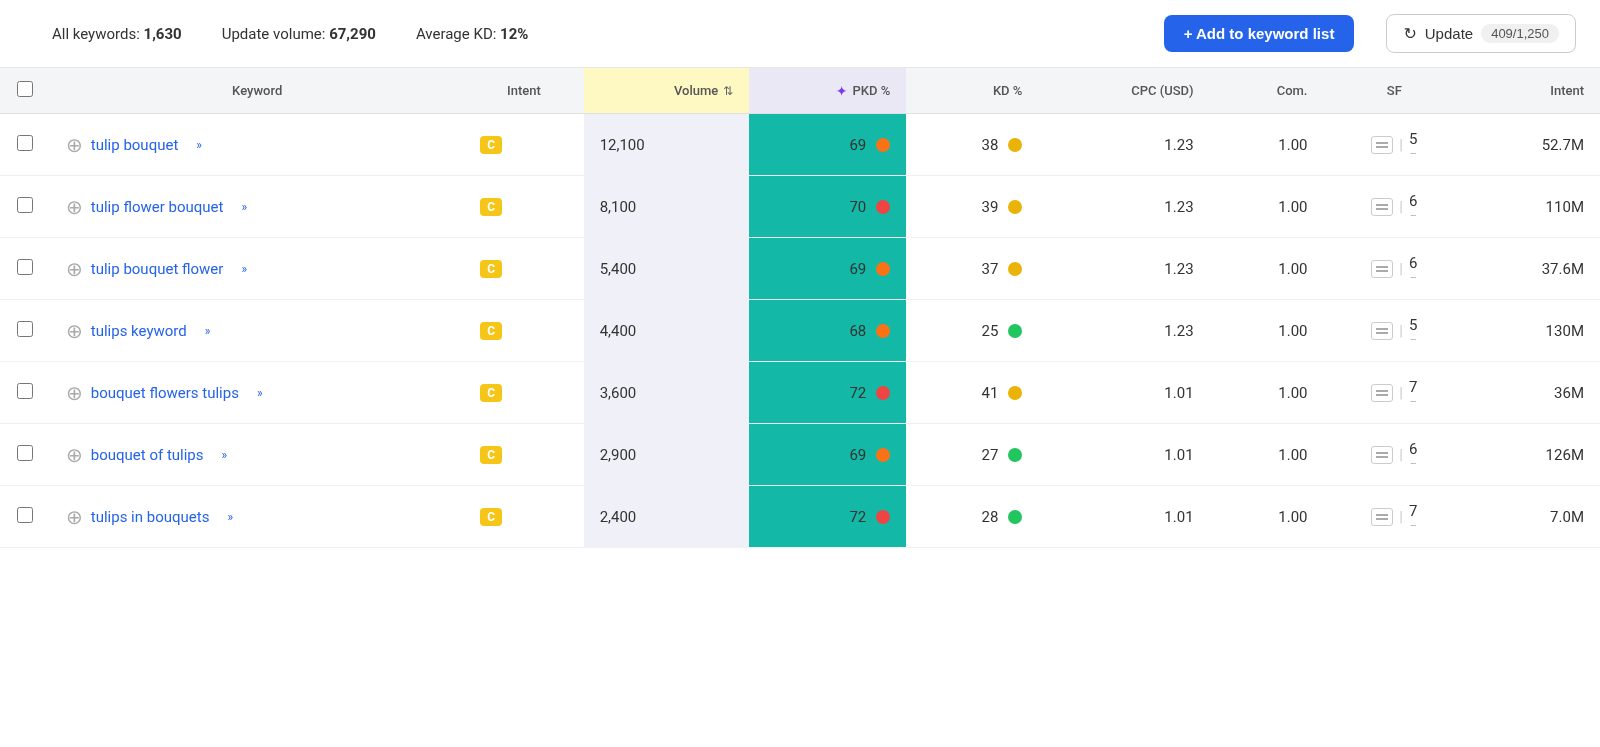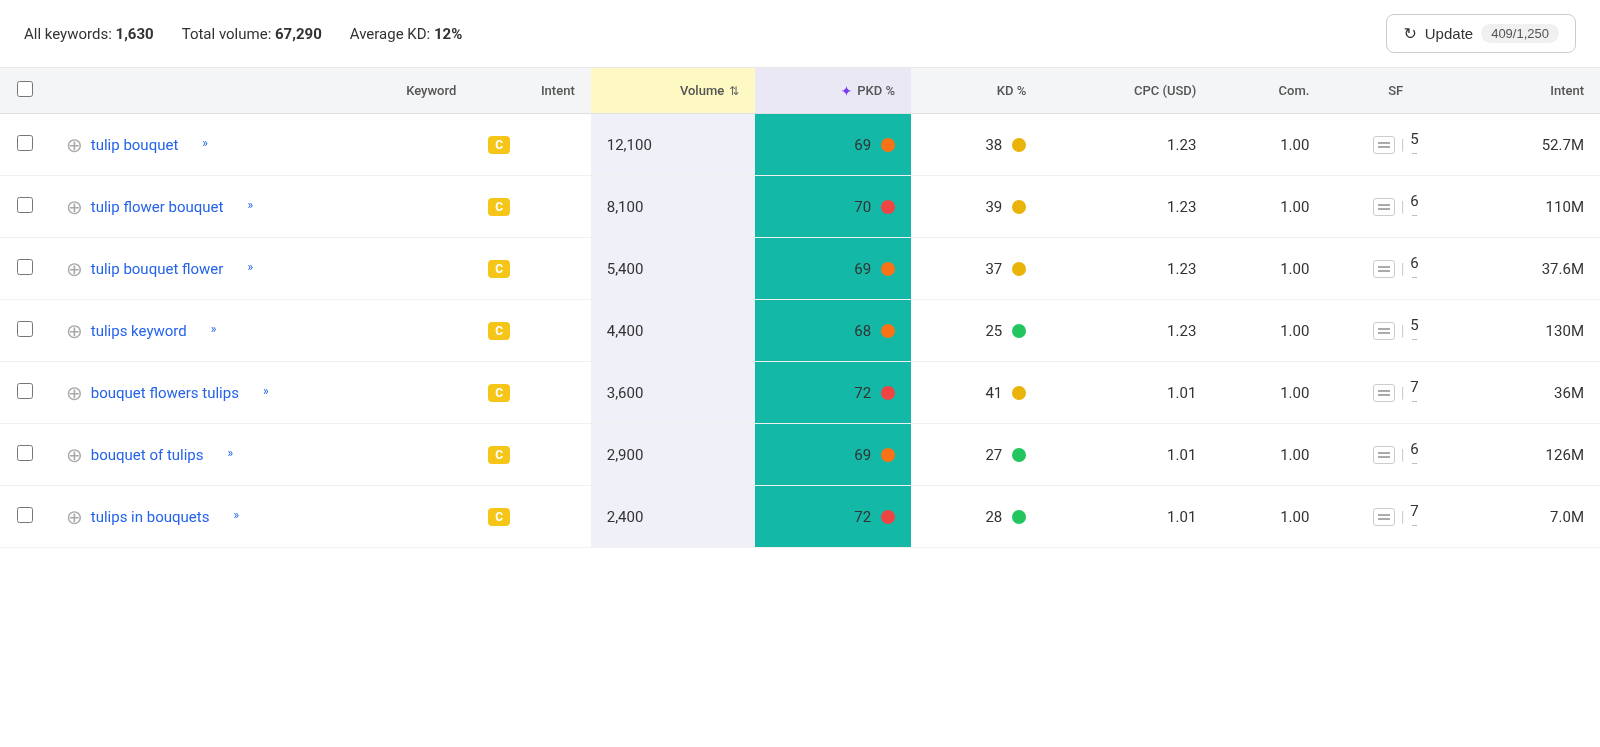--- a/index.html
+++ b/index.html
@@ -12,22 +12,23 @@
     .top-bar {
       display: flex;
       align-items: center;
       padding: 14px 24px;
       border-bottom: 1px solid #e8e8e8;
       gap: 32px;
     }
     .stats-group {
       display: flex;
       align-items: flex-end;
-      gap: 28px;
+      gap: 40px;
       flex: 1;
+      margin-left: 28px;
     }
     .stat-item {
       font-size: 15px;
       color: #333;
     }
     .stat-item strong {
       font-weight: 700;
     }
     .btn-add {
       background: #2563eb;
@@ -69,21 +70,21 @@
       border-collapse: collapse;
     }
     thead tr {
       background: #f4f5f7;
     }
     th {
       padding: 13px 16px;
       font-size: 13px;
       font-weight: 500;
       color: #555;
-      text-align: right;
+      text-align: center;
       border-bottom: 1px solid #e0e0e0;
       white-space: nowrap;
     }
     th.volume-header {
       background: #fef9c3;
       text-align: right;
     }
     th.pkd-header {
       background: #ebe8f5;
       text-align: right;
@@ -104,21 +105,22 @@
       background: #14b8a6;
       text-align: right;
     }
     td.right { text-align: right; }
     td.center { text-align: center; }
     .keyword-link {
       color: #2563eb;
       text-decoration: none;
       font-size: 15px;
       display: flex;
-      gap: 24px;
+      align-items: center;
+      gap: 18px;
       flex-wrap: wrap;
     }
     .keyword-link .chevrons {
       color: #2563eb;
       font-size: 12px;
     }
     .intent-badge {
       display: inline-block;
       background: #f5c518;
       color: #fff;
@@ -204,28 +206,29 @@
 </head>
 <body>
 
 <div class="top-bar">
   <div class="stats-group">
     <span class="stat-item">
       <span>All keywords:</span>
       <strong>1,630</strong>
     </span>
     <span class="stat-item">
-      <span>Total volume:</span>
+      <span>Update volume:</span>
       <strong>67,290</strong>
     </span>
     <span class="stat-item">
       <span>Average KD:</span>
       <strong>12%</strong>
     </span>
   </div>
+  <button class="btn-add">+ Add to keyword list</button>
   <button class="btn-update">
     <span style="font-size:16px;">↻</span>
     <span>Update</span>
     <span class="counter">409/1,250</span>
   </button>
 </div>
 
 <table>
   <thead>
     <tr>

